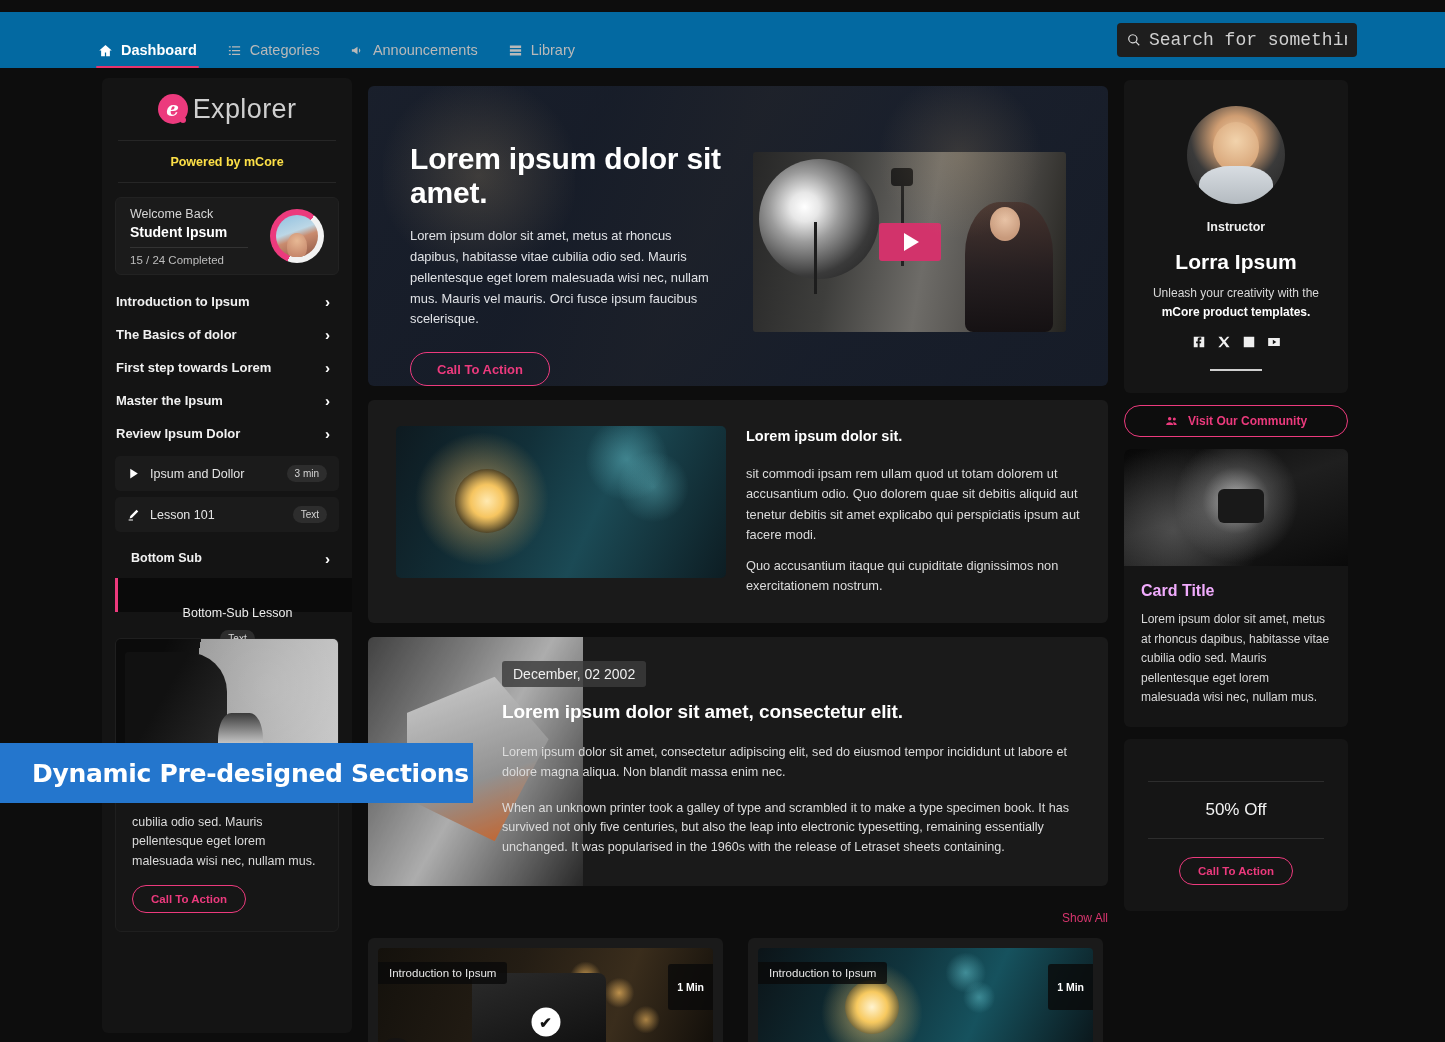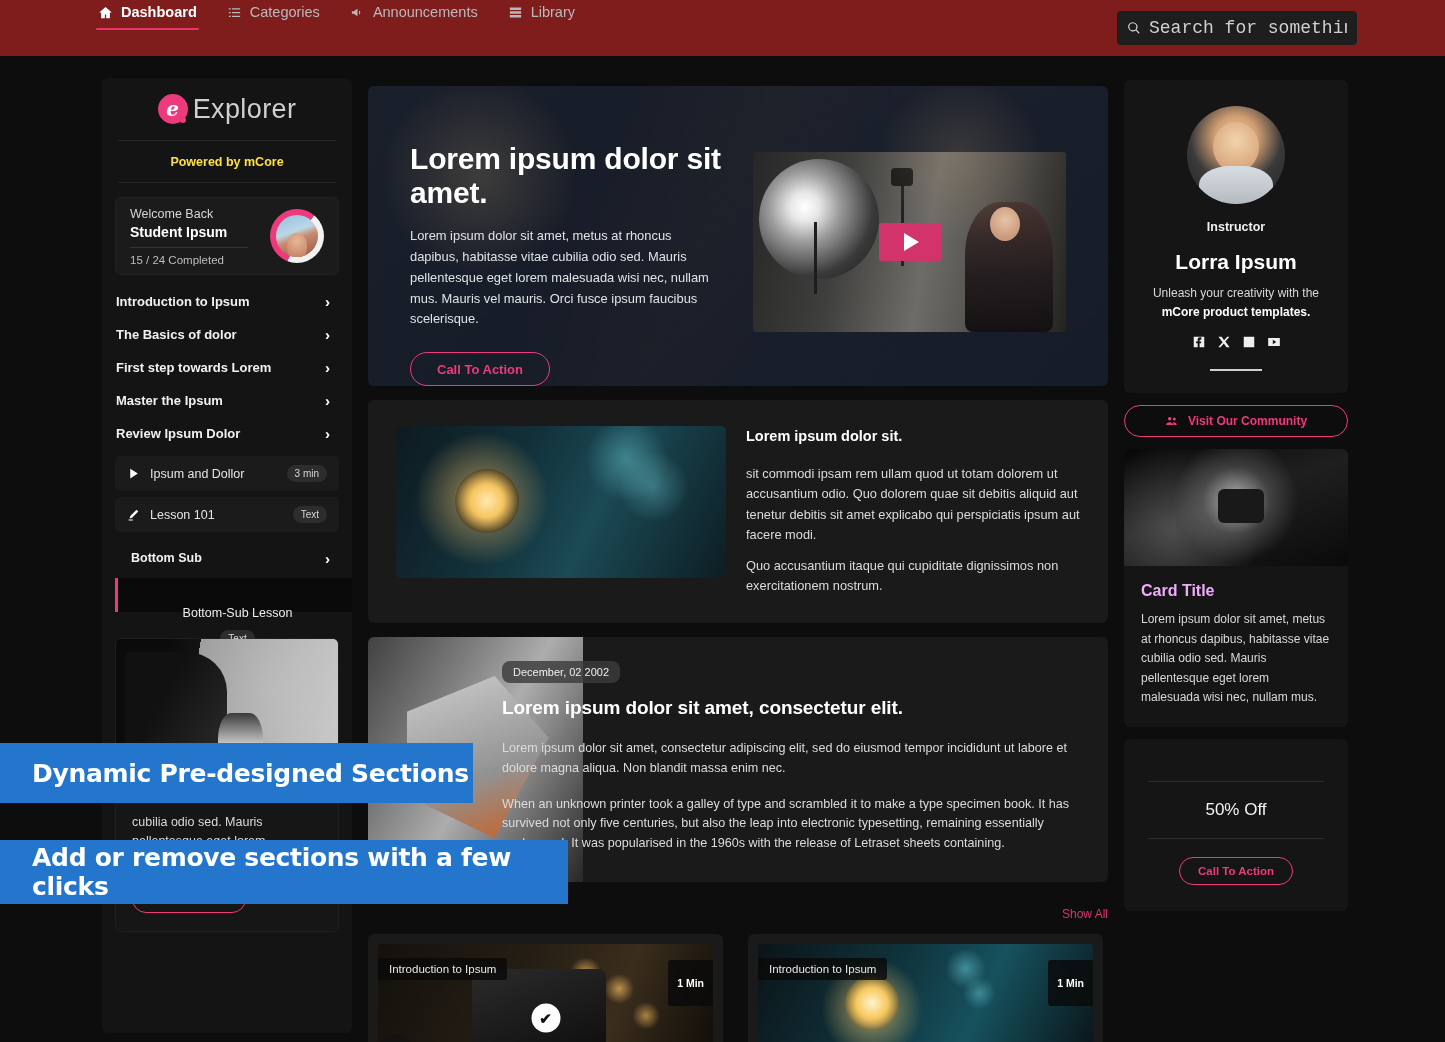--- a/index.html
+++ b/index.html
@@ -7,23 +7,23 @@
     width: 1445px; height: 1042px;
     background: #0d0d0d;
     font-family: "Liberation Sans", sans-serif;
     overflow: hidden;
     color: #e8e8e8;
   }
   .page { position: relative; width: 1445px; height: 1042px; }
 
   
   .topnav {
-    position: absolute; left: 0; top: 0; width: 1445px; height: 56px;
-    background: #7f1d1d;
-    display: flex; align-items: flex-start;
+    position: absolute; left: 0; top: 12px; width: 1445px; height: 56px;
+    background: #0369a1;
+    display: flex; align-items: flex-end;
   }
   .nav-items { display: flex; align-items: center; margin-left: 96px; gap: 26px; }
   .nav-item {
     display: flex; align-items: center; gap: 8px;
     font-size: 14.5px; color: #b9b9b9; padding: 4px 2px 10px 2px;
     position: relative; cursor: pointer; white-space: nowrap;
   }
   .nav-item.active { color: #ffffff; font-weight: bold; }
   .nav-item.active::after {
     content: ""; position: absolute; left: 0; right: 0; bottom: 0;
@@ -258,21 +258,21 @@
     opacity: .85;
   }
   .article-bg::after {
     content:""; position:absolute; left:18%; top:16%; width:66%; height:66%;
     background: linear-gradient(160deg,#efefef 0%,#a8a8a8 60%, #ee6a1f 100%);
     clip-path: polygon(0% 22%, 62% 0%, 100% 38%, 62% 100%, 0% 74%);
   }
   .article-inner { position: relative; z-index: 2; padding-left: 106px; }
   .date-badge {
     display: inline-block; background: rgba(60,60,60,.82); color: #efefef;
-    font-size: 11px; border-radius: 8px; padding: 5px 11px;
+    font-size: 14px; border-radius: 3px; padding: 5px 11px;
   }
   .art-title {
     margin-top: 14px; font-size: 19px; font-weight: bold; color: #fff; letter-spacing: -.1px;
   }
   .art-p { margin-top: 20px; font-size: 12.6px; color: #dcdcdc; line-height: 1.58; }
   .art-p.b { margin-top: 16px; }
 
   .carousel-head {
     margin-top: 18px; height: 28px; display: flex; align-items: center; justify-content: flex-end;
   }
@@ -666,15 +666,14 @@
 
     <div class="related">
       <div class="rel-rule"></div>
       <div class="rel-off">50% Off</div>
       <div class="rel-rule"></div>
       <div class="rel-cta">Call To Action</div>
     </div>
   </div>
 
   <div class="callout one">Dynamic Pre-designed Sections</div>
-  <div class="callout two">Add or remove sections with a few clicks</div>
 
 </div>
 
 </body></html>

